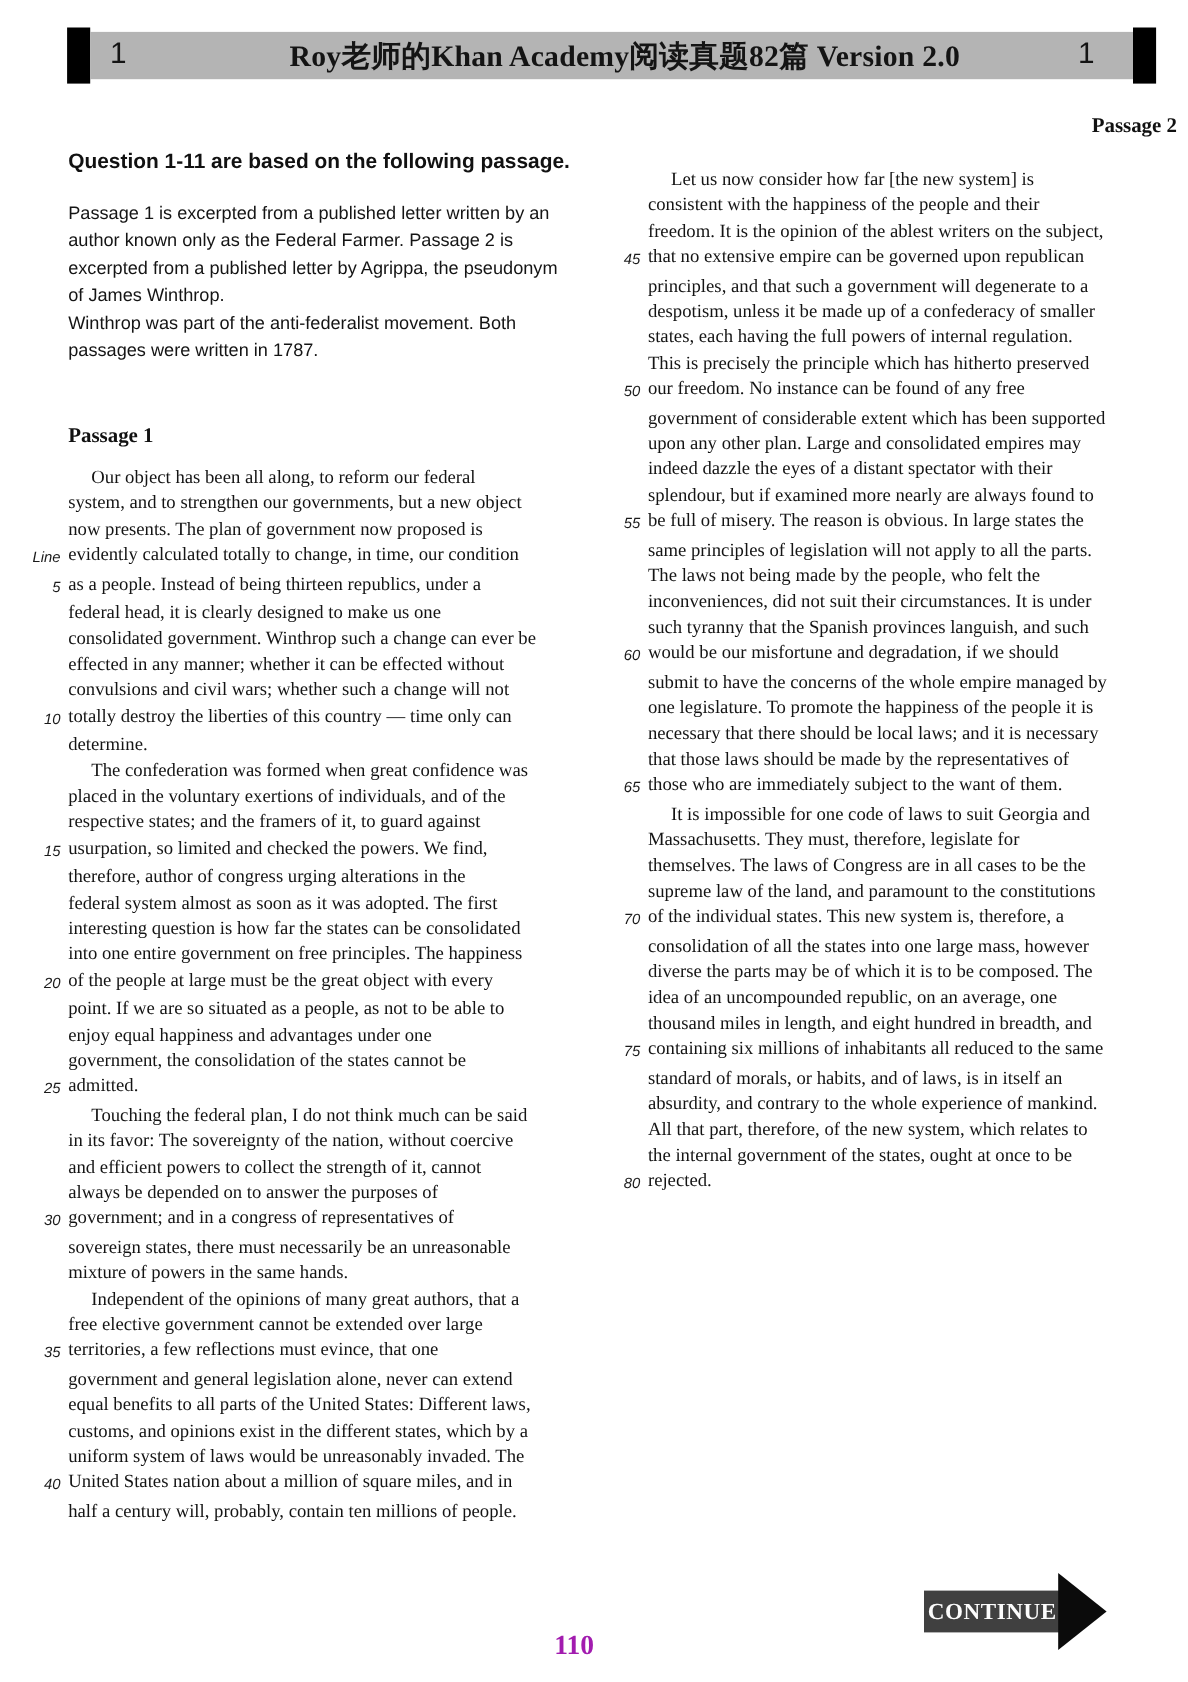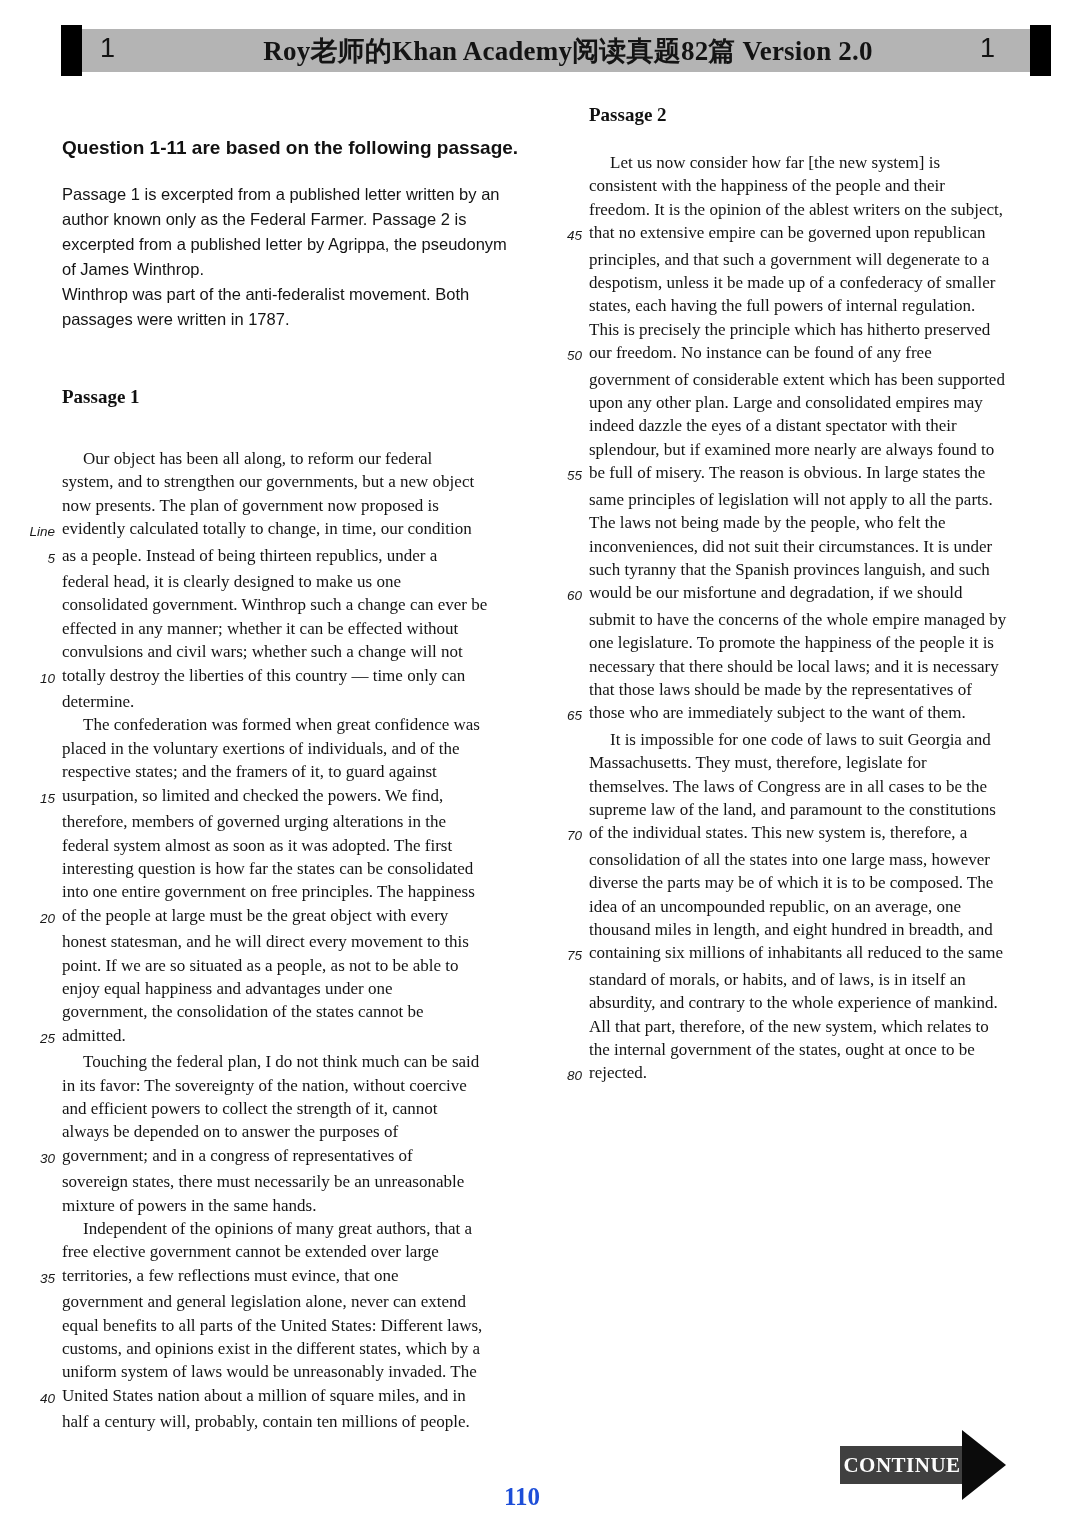--- a/index.html
+++ b/index.html
@@ -27,35 +27,35 @@
   .qheader{
     margin-left:37px;font-family:"Liberation Sans",sans-serif;font-weight:bold;
     font-size:19px;line-height:22px;white-space:nowrap;margin-top:34px;
   }
   .intro{margin-top:23px;}
   .intro .pline{line-height:25px;}
   .intro .lt{font-family:"Liberation Sans",sans-serif;font-size:16.5px;}
   .pheading{
     margin-left:37px;font-family:"Liberation Serif",serif;font-weight:bold;font-size:19px;
   }
-  .ph1{margin-top:54px;margin-bottom:39px;}
-  .ph2{margin-top:1px;margin-bottom:25px;}
+  .ph1{margin-top:54px;margin-bottom:14px;}
+  .ph2{margin-top:1px;margin-bottom:25px;text-align:right;}
   
   .pline{display:flex;line-height:23.4px;}
   .ln{
     flex:0 0 30px;text-align:right;padding-right:7px;
     font-family:"Liberation Sans",sans-serif;font-style:italic;font-size:13.5px;
     padding-top:3px;color:#1a1a1a;
   }
   .lt{font-family:"Liberation Serif",serif;font-size:17px;white-space:nowrap;color:#141414;}
   .pline.indent .lt{padding-left:21px;}
   
   .page-num{
     position:absolute;left:477px;top:1483px;width:90px;text-align:center;
-    font-family:"Liberation Serif",serif;font-weight:bold;font-size:25px;color:#1d4ed8;
+    font-family:"Liberation Serif",serif;font-weight:bold;font-size:25px;color:#a21caf;
   }
   .continue{position:absolute;left:840px;top:1430px;width:160px;height:70px;}
   .continue-rect{
     position:absolute;left:0;top:16px;width:124px;height:38px;background:#404040;
     display:flex;align-items:center;justify-content:center;
   }
   .continue-label{
     font-family:"Liberation Serif",serif;font-weight:bold;font-size:21px;color:#fcfcfc;
     letter-spacing:0.5px;
   }
@@ -160,41 +160,37 @@
       <div class="pline">
         <span class="ln"></span>
         <span class="lt">respective states; and the framers of it, to guard against</span>
       </div>
       <div class="pline">
         <span class="ln">15</span>
         <span class="lt">usurpation, so limited and checked the powers. We find,</span>
       </div>
       <div class="pline">
         <span class="ln"></span>
-        <span class="lt">therefore, members of governed urging alterations in the</span>
+        <span class="lt">therefore, author of congress urging alterations in the</span>
       </div>
       <div class="pline">
         <span class="ln"></span>
         <span class="lt">federal system almost as soon as it was adopted. The first</span>
       </div>
       <div class="pline">
         <span class="ln"></span>
         <span class="lt">interesting question is how far the states can be consolidated</span>
       </div>
       <div class="pline">
         <span class="ln"></span>
         <span class="lt">into one entire government on free principles. The happiness</span>
       </div>
       <div class="pline">
         <span class="ln">20</span>
         <span class="lt">of the people at large must be the great object with every</span>
-      </div>
-      <div class="pline">
-        <span class="ln"></span>
-        <span class="lt">honest statesman, and he will direct every movement to this</span>
       </div>
       <div class="pline">
         <span class="ln"></span>
         <span class="lt">point. If we are so situated as a people, as not to be able to</span>
       </div>
       <div class="pline">
         <span class="ln"></span>
         <span class="lt">enjoy equal happiness and advantages under one</span>
       </div>
       <div class="pline">

